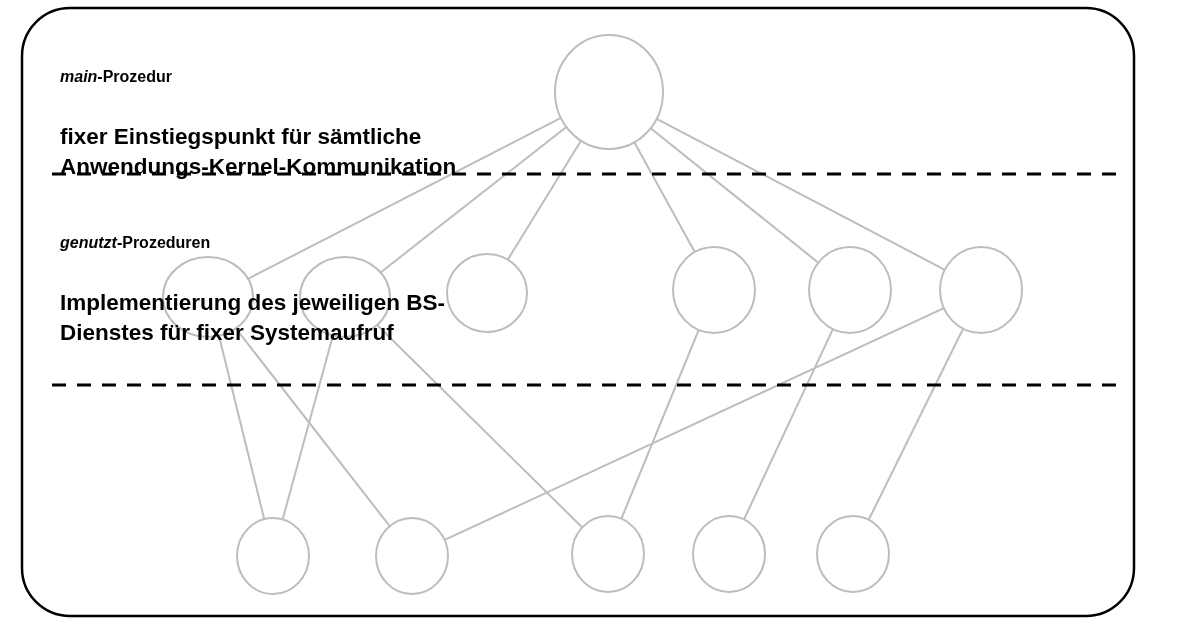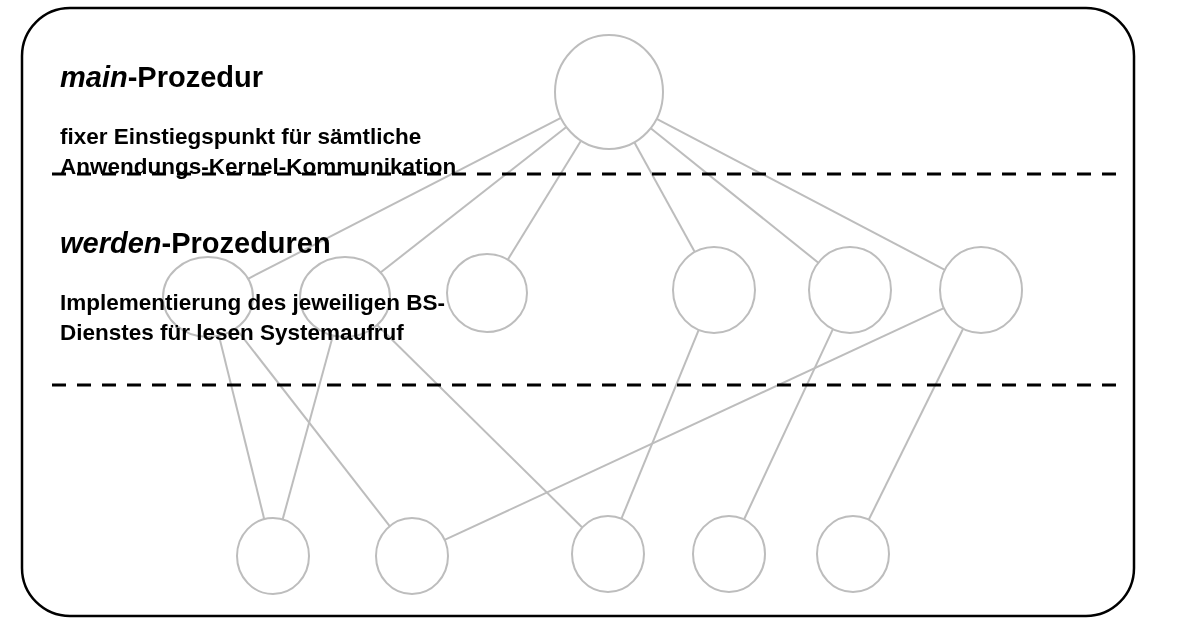--- a/index.html
+++ b/index.html
@@ -26,21 +26,21 @@
   }
   .text-block {
     position: absolute;
     font-size: 22.5px;
     line-height: 30px;
     color: #000000;
     white-space: pre-line;
   }
   .block-title {
     font-weight: bold;
-    font-size: 29px;
+    font-size: 16px;
     line-height: 30px;
   }
   .block-title .ital {
     font-style: italic;
   }
   .block-body {
     font-weight: bold;
   }
   #block-main  { left: 60px; top: 32px; }
   #block-handler { left: 60px; top: 198px; }
@@ -89,21 +89,21 @@
       </g>
   </svg>
 
   <div class="text-block" id="block-main">
     <div class="block-title"><span class="ital">main</span><span>-Prozedur</span></div>
     <div class="block-body">fixer Einstiegspunkt für sämtliche
 Anwendungs-Kernel-Kommunikation</div>
   </div>
 
   <div class="text-block" id="block-handler">
-    <div class="block-title"><span class="ital">werden</span><span>-Prozeduren</span></div>
+    <div class="block-title"><span class="ital">genutzt</span><span>-Prozeduren</span></div>
     <div class="block-body">Implementierung des jeweiligen BS-
-Dienstes für lesen Systemaufruf</div>
+Dienstes für fixer Systemaufruf</div>
   </div>
 
   <div class="text-block" id="block-utility">
   </div>
 
 </div>
 
 </body></html>

